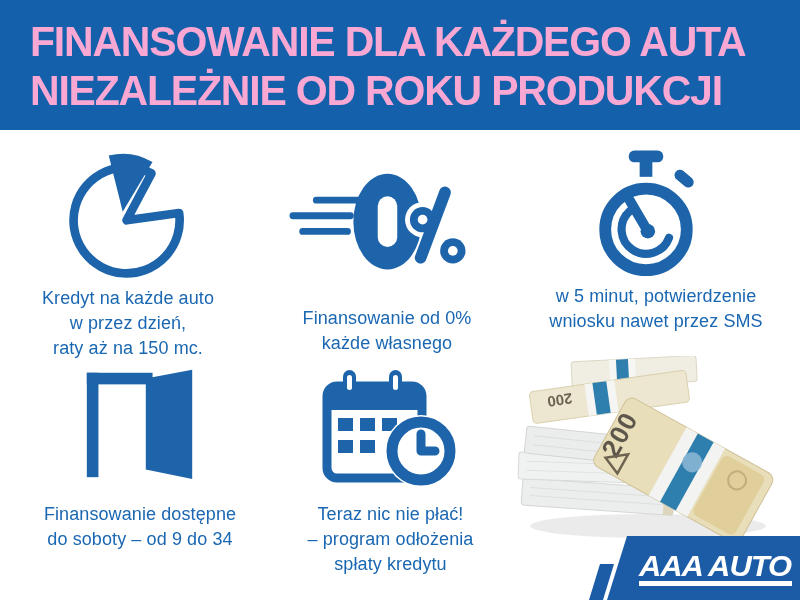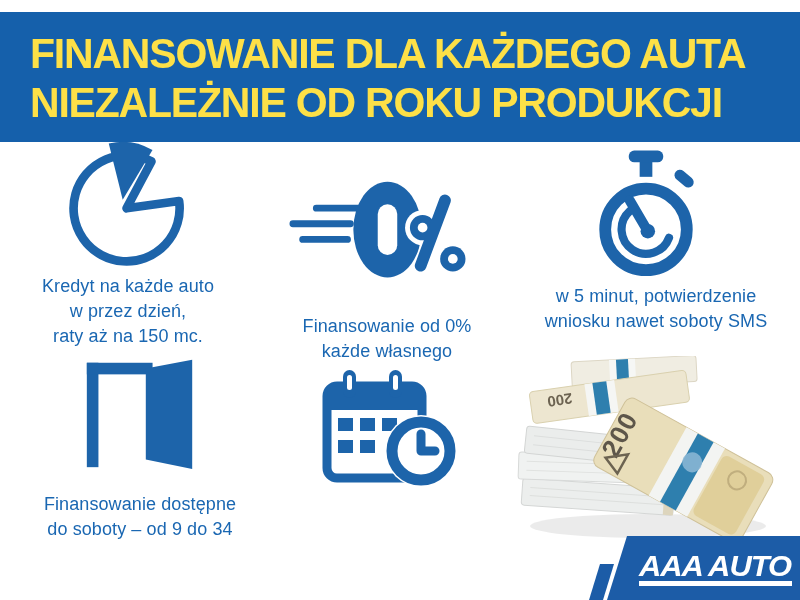--- a/index.html
+++ b/index.html
@@ -2,43 +2,43 @@
 <html style="--header-bg: #1560ab; --accent: #1d64aa; --caption: #1a67b2; --logo-bg: #1c5ca7; --band: #2e7fae; --bill: #e9deba; --bill-edge: #d9d0ae; --note-ink: #5d564a;"><head>
 <meta charset="utf-8">
 <style>
   html,body{margin:0;padding:0;background:#888;}
   #stage{
     position:relative;width:800px;height:600px;background:#ffffff;
     overflow:hidden;font-family:"Liberation Sans",sans-serif;
   }
   
   .header{
-    position:absolute;left:0;top:12px;width:800px;height:130px;
-    background:var(--header-bg);color:#fde047;
+    position:absolute;left:0;top:0;width:800px;height:130px;
+    background:var(--header-bg);color:#f9a8d4;
     padding:16px 0 0 30px;box-sizing:border-box;
   }
   .header .hline{
     font-size:41px;line-height:49px;font-weight:700;letter-spacing:-1.2px;
     white-space:nowrap;transform:scaleY(1.04);transform-origin:left top;
   }
   
   .cell{position:absolute;text-align:center;}
   .iconwrap{display:flex;align-items:flex-start;justify-content:center;}
   .r1 .iconwrap{height:136px;}
   .r2 .iconwrap{height:128px;}
   .caption{
     color:var(--caption);font-size:18px;line-height:25px;font-weight:500;
     letter-spacing:0.1px;
   }
   .r1 .caption{margin-top:2px;}
   .r2 .caption{margin-top:8px;}
-  #cell-r1c1{left:8px;  top:136px;width:240px;}
-  #cell-r1c2{left:263px;top:164px;width:248px;}
+  #cell-r1c1{left:8px;  top:148px;width:240px;}
+  #cell-r1c2{left:263px;top:156px;width:248px;}
   #cell-r1c3{left:520px;top:146px;width:272px;}
-  #cell-r2c1{left:15px; top:350px;width:250px;}
+  #cell-r2c1{left:15px; top:360px;width:250px;}
   #cell-r2c2{left:268px;top:366px;width:245px;}
   
   .f{fill:var(--accent);}
   .s{stroke:var(--accent);fill:none;stroke-linecap:round;stroke-linejoin:round;}
   .sw{stroke:var(--accent);fill:#fff;}
   .w{fill:#fff;}
   
   #money{position:absolute;left:512px;top:356px;width:282px;height:190px;}
   
   #logo{position:absolute;right:0;bottom:0;width:245px;height:70px;}
@@ -101,21 +101,21 @@
         <rect class="f" x="51" y="5" width="38" height="13" rx="6"></rect>
         <rect class="f" x="100" y="30" width="24" height="12" rx="6" transform="rotate(40 112 36)"></rect>
         <circle class="sw" stroke-width="13" cx="70" cy="92" r="45"></circle>
         <path class="s" stroke-width="9" d="M51.9,71.9 A27,27 0 1 0 95.4,101.2"></path>
         <path class="s" stroke-width="11" d="M72,94 L52,60"></path>
         <circle class="f" cx="72" cy="94" r="8"></circle>
       </svg>
     </div>
     <div class="caption">
       <div>w 5 minut, potwierdzenie</div>
-      <div>wniosku nawet soboty SMS</div>
+      <div>wniosku nawet przez SMS</div>
     </div>
   </div>
 
   <div class="cell r2" id="cell-r2c1">
     <div class="iconwrap" style="padding-top:6px;">
       <svg width="116" height="116" viewBox="0 0 120 120">
         <rect class="f" x="5" y="7" width="12" height="108"></rect>
         <rect class="f" x="5" y="7" width="68" height="12"></rect>
         <polygon class="f" points="66,13 114,4 114,117 66,107"></polygon>
       </svg>
@@ -140,20 +140,25 @@
           <rect x="39" y="52" width="15" height="13"></rect>
           <rect x="61" y="52" width="15" height="13"></rect>
           <rect x="17" y="74" width="15" height="13"></rect>
           <rect x="39" y="74" width="15" height="13"></rect>
         </g>
         <circle class="w" cx="100" cy="85" r="36"></circle>
         <circle class="sw" stroke-width="11" cx="100" cy="85" r="29"></circle>
         <path class="s" stroke-width="9" d="M100,68 V85 H114"></path>
       </svg>
     </div>
+    <div class="caption">
+      <div>Teraz nic nie płać!</div>
+      <div>– program odłożenia</div>
+      <div>spłaty kredytu</div>
+    </div>
   </div>
 
   <svg id="money" viewBox="0 0 280 190">
     <ellipse cx="135" cy="170" rx="118" ry="12" fill="#000000" opacity="0.08"></ellipse>
 
     <g transform="translate(58,6) rotate(-3)">
       <rect width="125" height="26" rx="3" fill="#f0ede2" stroke="#dcd6c4"></rect>
       <rect x="38" width="26" height="26" fill="#f6f7f5"></rect>
       <rect x="45" width="12" height="26" fill="var(--band)"></rect>
     </g>

